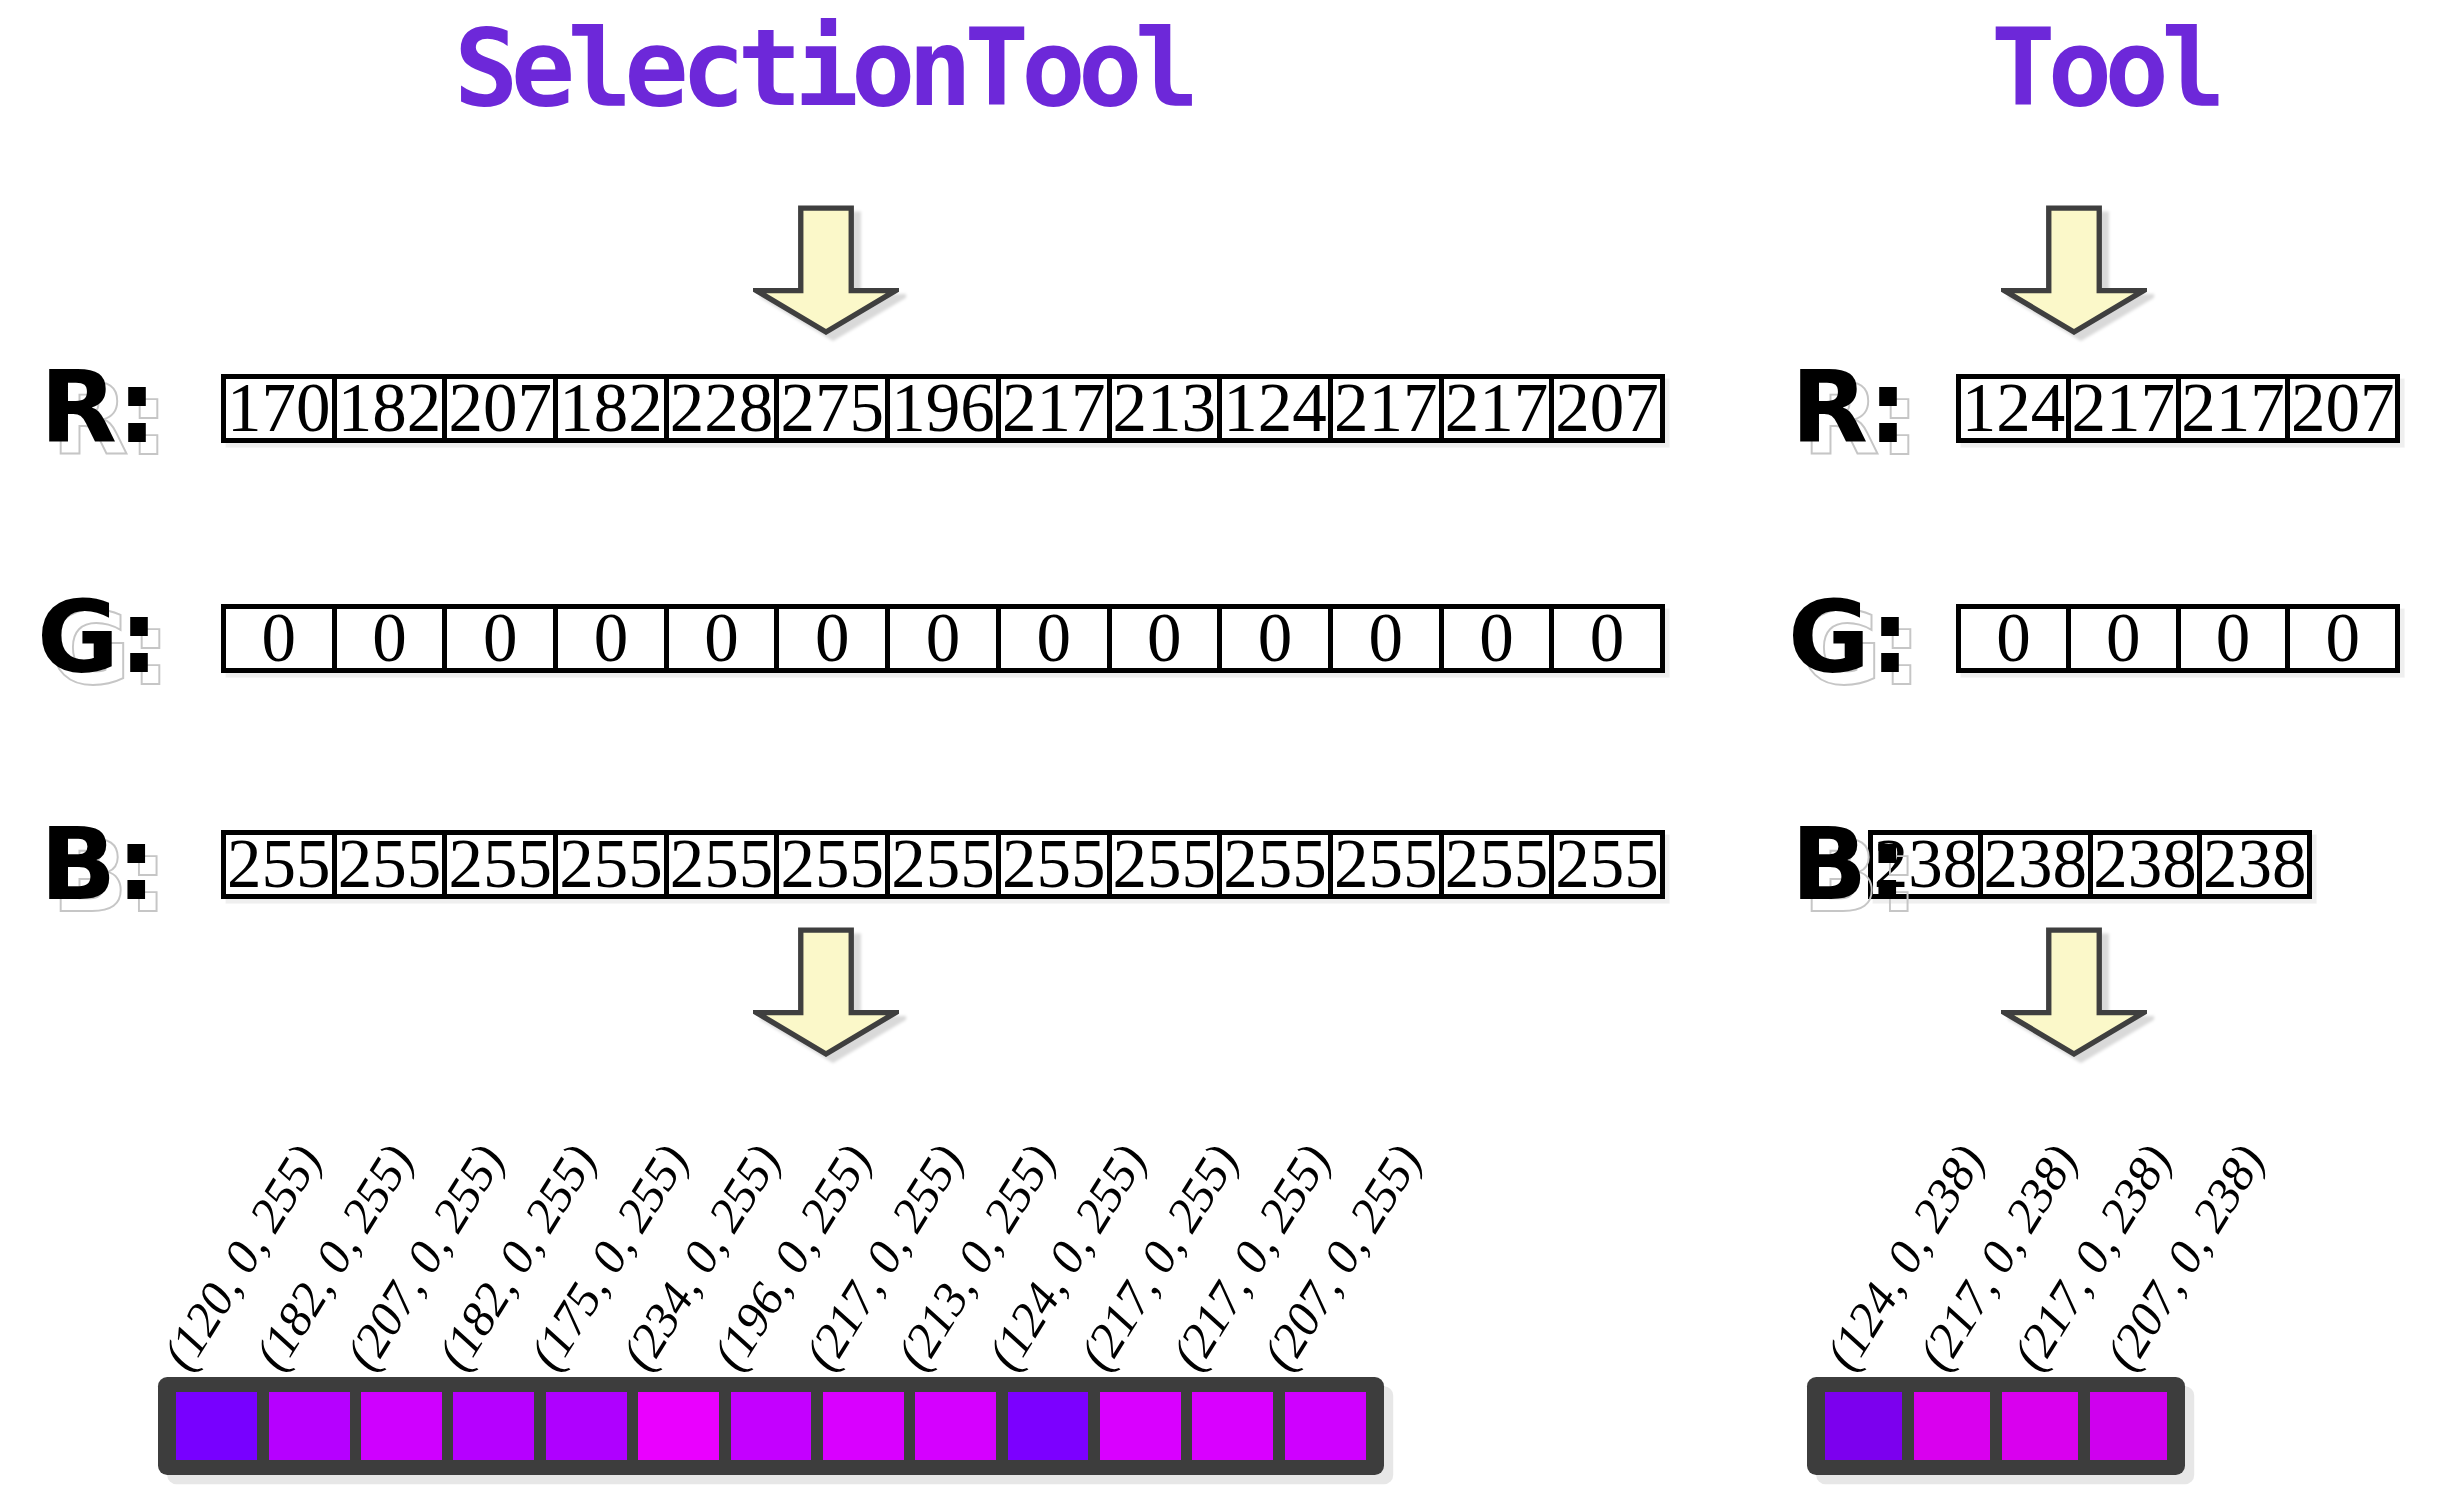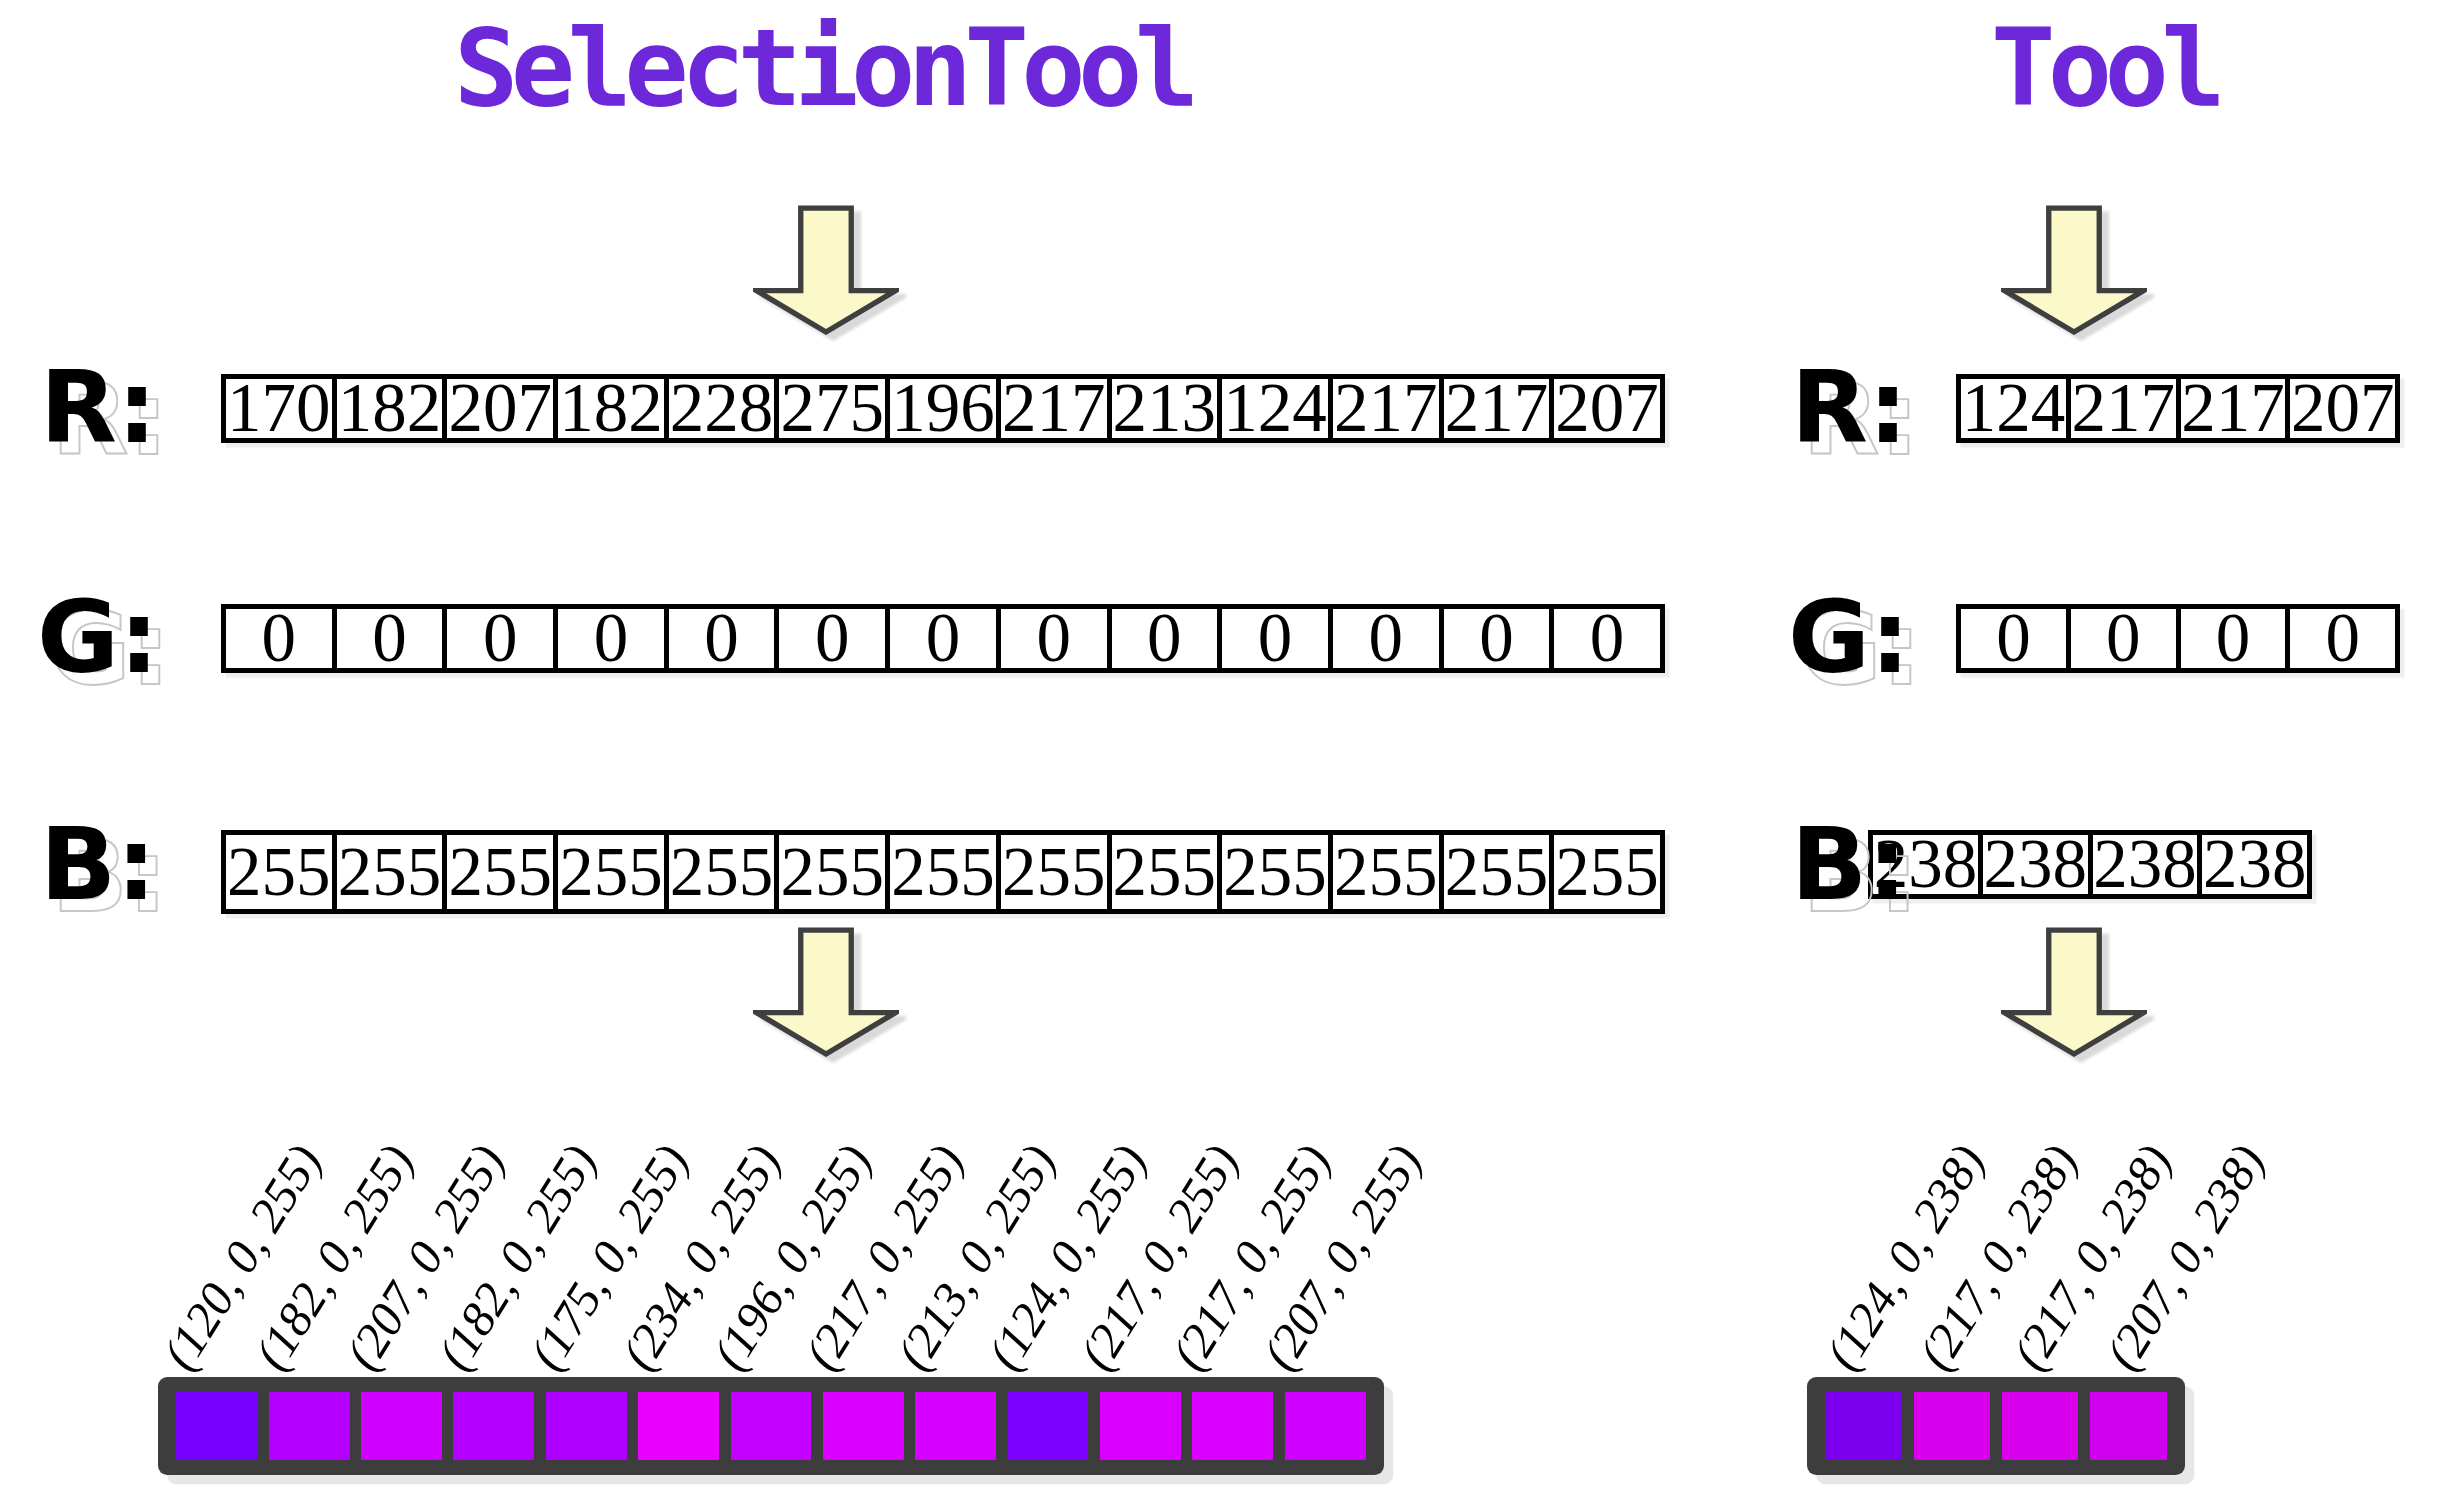--- a/index.html
+++ b/index.html
@@ -128,21 +128,21 @@
       <div class="cell">0</div>
       <div class="cell">0</div>
       <div class="cell">0</div>
       <div class="cell">0</div>
       <div class="cell">0</div>
       <div class="cell">0</div>
       <div class="cell">0</div>
     </div>
 
   <div class="row-label" style="left:40px;top:823px;" data-ghost="B:">B:</div>
-  <div class="cells" style="left:221px;top:830px;width:1444px;height:84px;">
+  <div class="cells" style="left:221px;top:830px;width:1444px;height:69px;">
       <div class="cell">255</div>
       <div class="cell">255</div>
       <div class="cell">255</div>
       <div class="cell">255</div>
       <div class="cell">255</div>
       <div class="cell">255</div>
       <div class="cell">255</div>
       <div class="cell">255</div>
       <div class="cell">255</div>
       <div class="cell">255</div>

